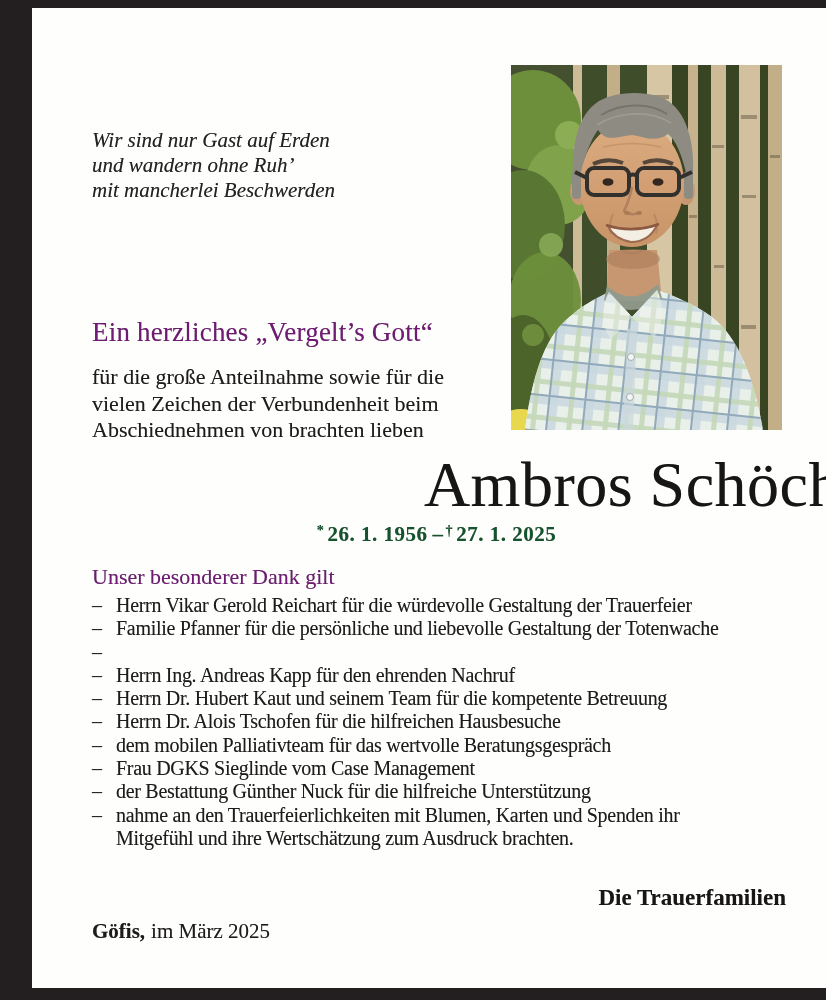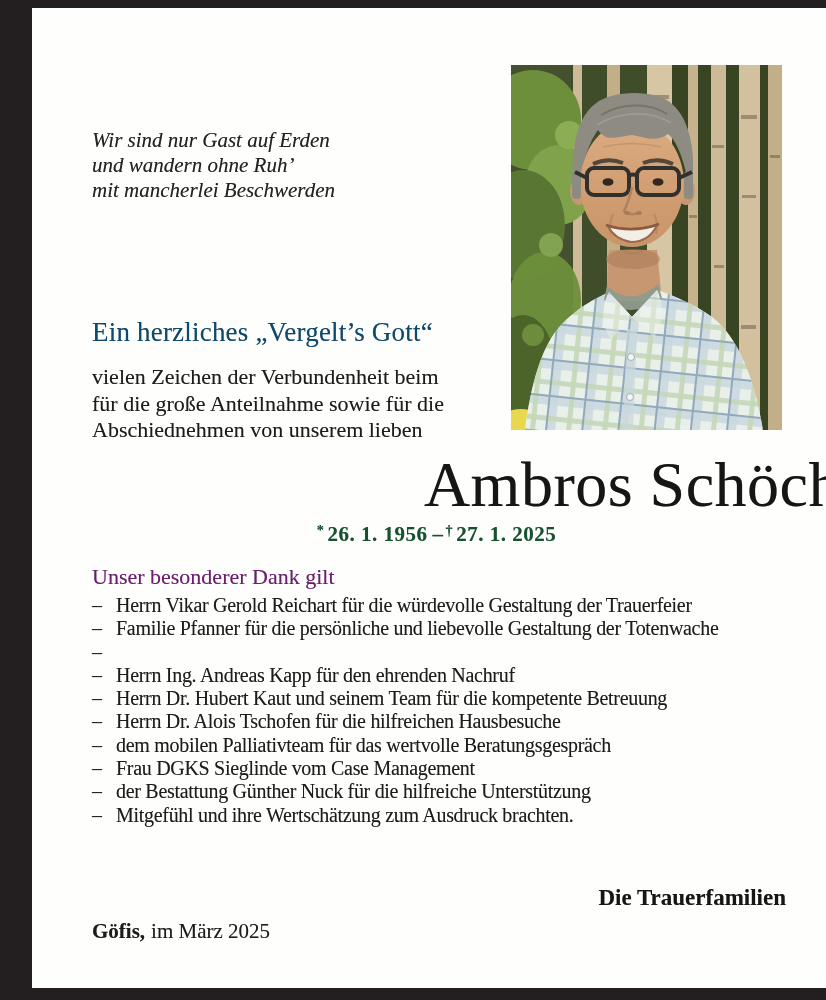--- a/index.html
+++ b/index.html
@@ -8,21 +8,21 @@
   .card{position:absolute;left:16px;top:8px;width:809px;height:980px;background:#fefefd;color:#1d1c1a;margin-left:16px;}
 
   
   .verse{position:absolute;left:60px;top:120px;font-style:italic;font-size:21px;line-height:25px;color:#222;}
 
   
   .photo{position:absolute;left:479px;top:57px;width:271px;height:365px;overflow:hidden;background:#44502f;}
   .photo svg{display:block;}
 
   
-  .headline{position:absolute;left:60px;top:309px;font-size:27px;letter-spacing:.2px;color:#0c4a6e;}
+  .headline{position:absolute;left:60px;top:309px;font-size:27px;letter-spacing:.2px;color:#701a75;}
   .intro{position:absolute;left:60px;top:356px;font-size:22px;line-height:26.5px;color:#1d1c1a;}
 
   
   .name{position:absolute;left:0;top:440px;width:809px;margin:0;text-align:right;
         font-size:64px;font-weight:normal;letter-spacing:.5px;color:#171614;}
   .dates{position:absolute;left:0;top:514px;width:809px;text-align:center;
          font-size:21px;font-weight:bold;color:#14532d;letter-spacing:.5px;}
   .dates .sym{font-size:.68em;vertical-align:.42em;margin-right:3px;}
   .dates .sep{margin:0 2px 0 5px;}
 
@@ -166,23 +166,23 @@
             <path d="M95 160 Q121 169 148 159" stroke="#8c5a40" stroke-width="2.5" fill="none"></path>
             <path d="M112 186 Q121 191 131 186" stroke="#a97a58" stroke-width="1.5" fill="none" opacity="0.6"></path>
           </g>
         </g>
       </svg>
     </div>
 
     <div class="headline">Ein herzliches „Vergelt’s Gott“</div>
 
     <div class="intro">
+      <div>für die große Anteilnahme sowie für die</div>
       <div>vielen Zeichen der Verbundenheit beim</div>
-      <div>für die große Anteilnahme sowie für die</div>
-      <div>Abschiednehmen von unserem lieben</div>
+      <div>Abschiednehmen von brachten lieben</div>
     </div>
 
     <h1 class="name">Ambros Schöch</h1>
 
     <div class="dates">
       <span class="sym">*</span><span>26. 1. 1956</span><span class="sep">–</span><span class="sym">†</span><span>27. 1. 2025</span>
     </div>
 
     <div class="thanks-title">Unser besonderer Dank gilt</div>
 
@@ -218,20 +218,21 @@
           <span class="dash">–</span>
           <span class="txt">Frau DGKS Sieglinde vom Case Management</span>
         </div>
       <div class="li">
           <span class="dash">–</span>
           <span class="txt">der Bestattung Günther Nuck für die hilfreiche Unterstützung</span>
         </div>
       <div class="li multi">
         <span class="dash">–</span>
         <span class="txt">
+          <span class="ln">nahme an den Trauerfeierlichkeiten mit Blumen, Karten und Spenden ihr</span>
           <span class="ln">Mitgefühl und ihre Wertschätzung zum Ausdruck brachten.</span>
         </span>
       </div>
     </div>
 
     <div class="family">Die Trauerfamilien</div>
 
     <div class="place-date">
       <span class="place">Göfis,</span><span>im März 2025</span>
     </div>

